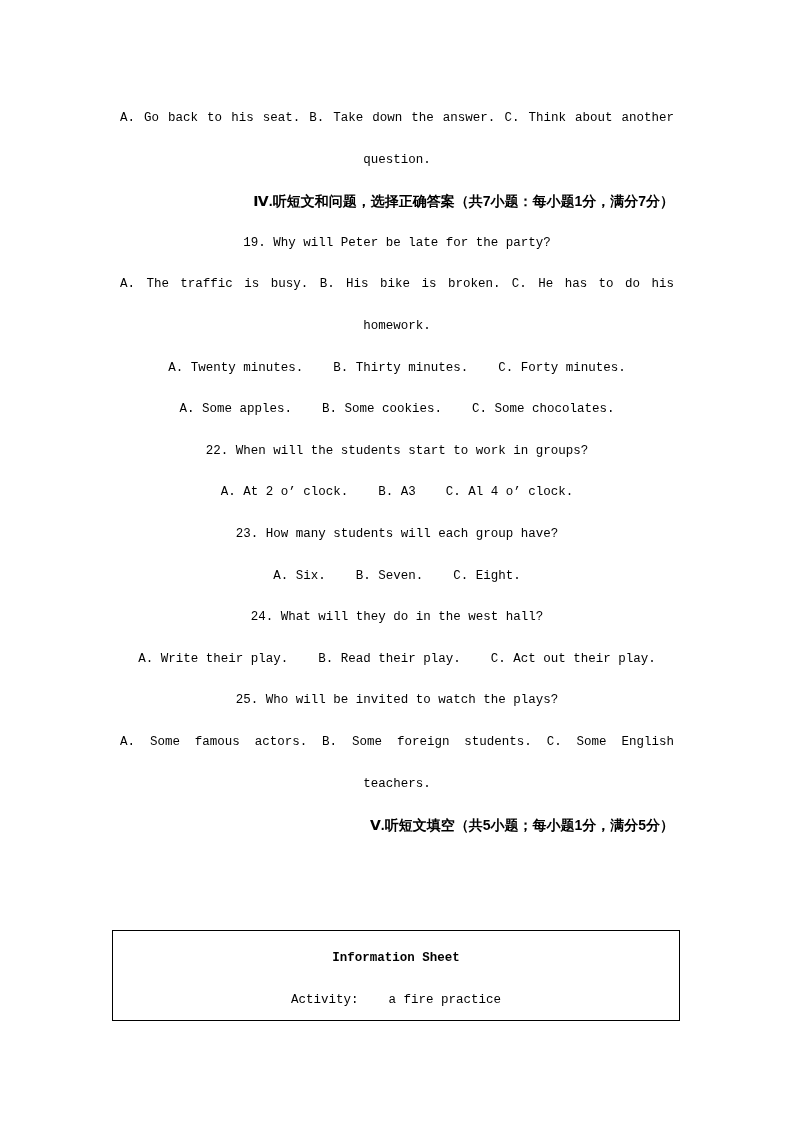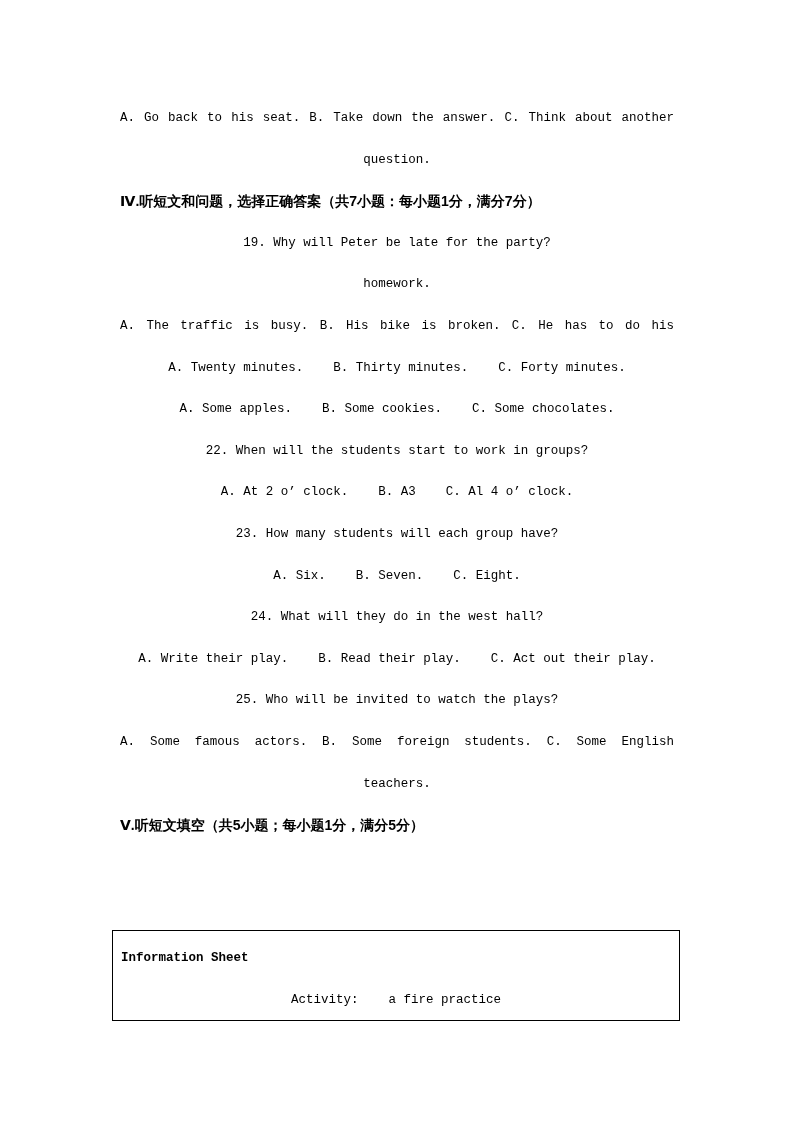--- a/index.html
+++ b/index.html
@@ -17,20 +17,21 @@
   .content {
     position: absolute;
     left: 120px;
     top: 98px;
     width: 554px;
   }
   .line {
     margin: 0;
     line-height: 41.6px;
     white-space: pre-wrap;
+    text-align: right;
   }
   
   .jl {
     white-space: normal;
     text-align: justify;
     text-align-last: justify;
     text-justify: inter-word;
   }
   .plain { text-align: center; }
   
@@ -43,34 +44,34 @@
   .info-box {
     position: absolute;
     left: 112px;
     top: 930px;
     width: 568px;
     height: 91px;
     border: 1px solid #000000;
     box-sizing: border-box;
     padding: 7px 8px 0 8px;
   }
-  .center { text-align: left; }
+  .center { text-align: center; }
   .bold { font-weight: bold; }
 </style>
 </head>
 <body>
 
 <div class="page">
   <div class="content">
     <p class="line jl">A. Go back to his seat. B. Take down the answer. C. Think about another</p>
     <p class="line plain">question.</p>
     <p class="line cjk">Ⅳ.听短文和问题，选择正确答案（共7小题：每小题1分，满分7分）</p>
     <p class="line plain">19. Why will Peter be late for the party?</p>
+    <p class="line jl">A. The traffic is busy. B. His bike is broken. C. He has to do his</p>
     <p class="line plain">homework.</p>
-    <p class="line jl">A. The traffic is busy. B. His bike is broken. C. He has to do his</p>
     <p class="line plain">A. Twenty minutes.    B. Thirty minutes.    C. Forty minutes.</p>
     <p class="line plain">A. Some apples.    B. Some cookies.    C. Some chocolates.</p>
     <p class="line plain">22. When will the students start to work in groups?</p>
     <p class="line plain">A. At 2 o’ clock.    B. A3    C. Al 4 o’ clock.</p>
     <p class="line plain">23. How many students will each group have?</p>
     <p class="line plain">A. Six.    B. Seven.    C. Eight.</p>
     <p class="line plain">24. What will they do in the west hall?</p>
     <p class="line plain">A. Write their play.    B. Read their play.    C. Act out their play.</p>
     <p class="line plain">25. Who will be invited to watch the plays?</p>
     <p class="line jl">A. Some famous actors. B. Some foreign students. C. Some English</p>

